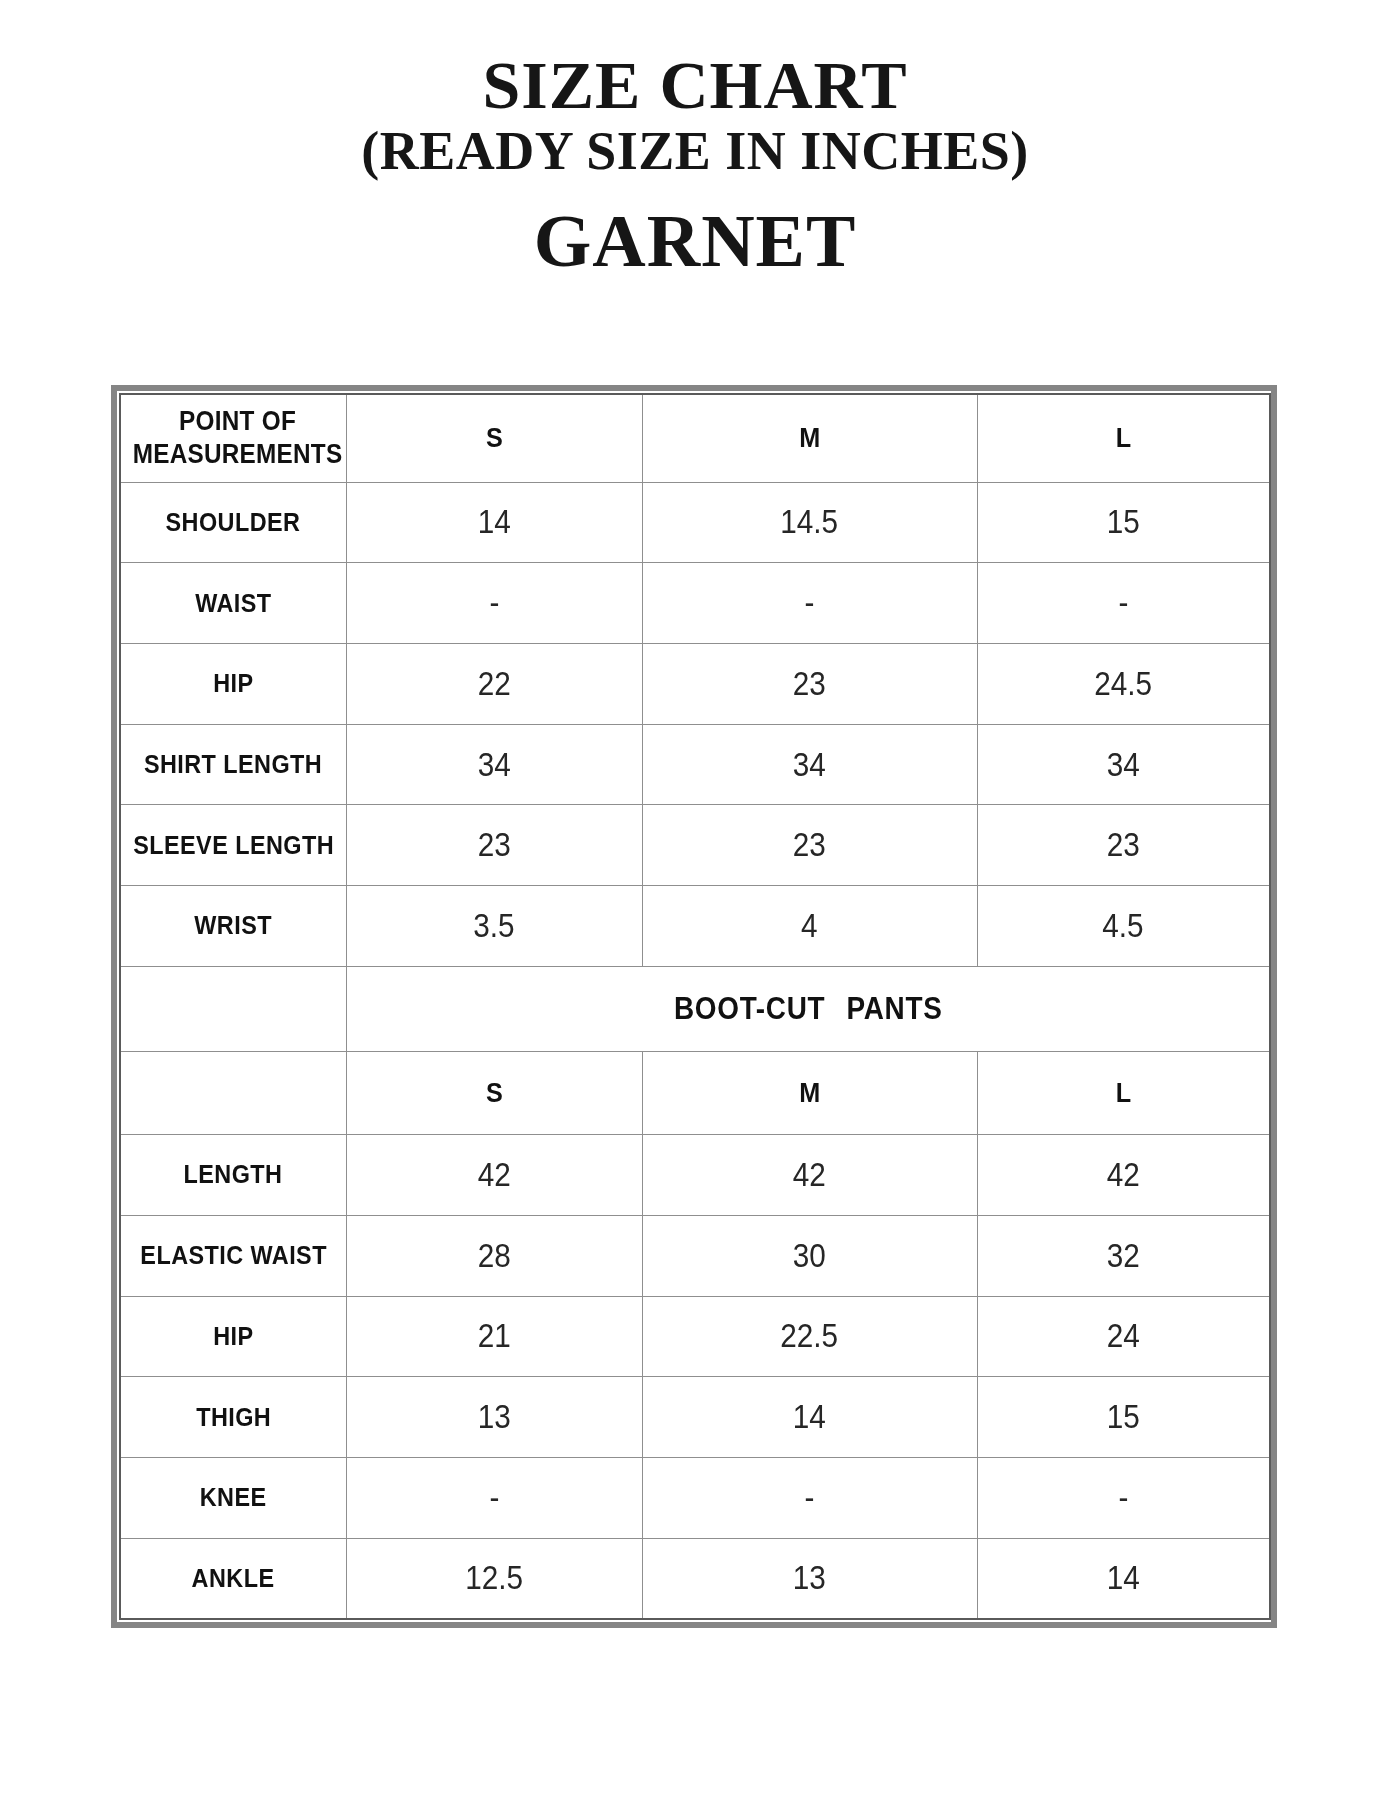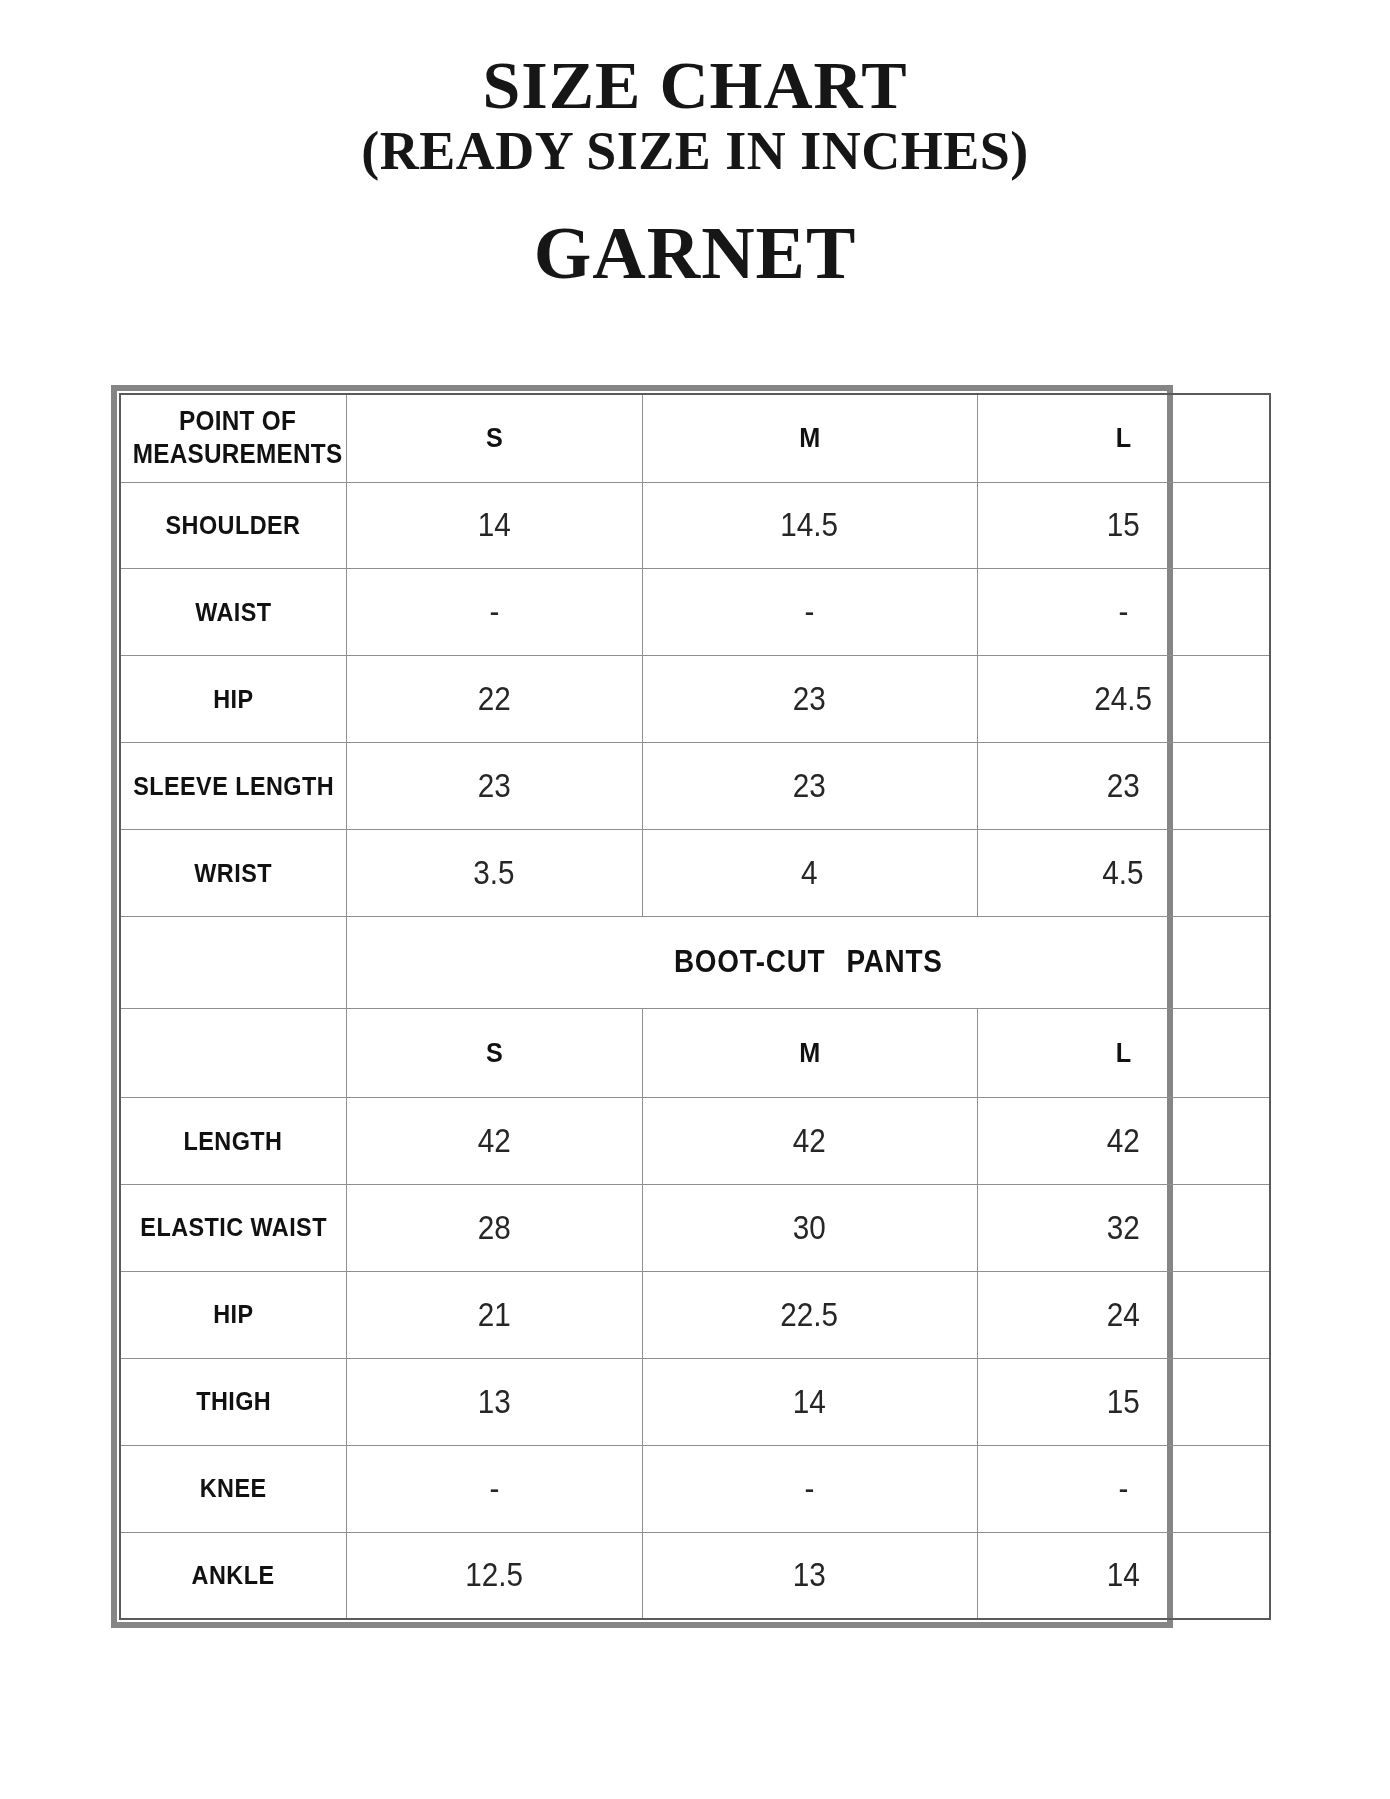--- a/index.html
+++ b/index.html
@@ -30,33 +30,33 @@
     letter-spacing: 1px;
   }
   .heading h2 {
     margin: 2px 0 17px 0;
     font-size: 54px;
     font-weight: 700;
     line-height: 1.05;
     letter-spacing: 0.5px;
   }
   .heading h3 {
-    margin: 36px 0 0 0;
+    margin: 24px 0 0 0;
     font-size: 74px;
     font-weight: 700;
     line-height: 1.0;
     letter-spacing: 1px;
   }
 
   
   .table-frame {
     position: absolute;
     left: 111px;
     top: 385px;
-    width: 1062px;
+    width: 1166px;
     height: 1243px;
     box-sizing: border-box;
     border: 6px solid #858585;
     padding: 2px;
     background: #ffffff;
   }
   table.size-table {
     width: 100%;
     height: 100%;
     border-collapse: collapse;
@@ -166,20 +166,26 @@
             <td><span class="val cnd">-</span></td>
             <td><span class="val cnd">-</span></td>
           </tr>
           <tr class="data-row">
             <td><span class="lbl cnd">HIP</span></td>
             <td><span class="val cnd">22</span></td>
             <td><span class="val cnd">23</span></td>
             <td><span class="val cnd">24.5</span></td>
           </tr>
           <tr class="data-row">
+            <td><span class="lbl cnd">SHIRT LENGTH</span></td>
+            <td><span class="val cnd">34</span></td>
+            <td><span class="val cnd">34</span></td>
+            <td><span class="val cnd">34</span></td>
+          </tr>
+          <tr class="data-row">
             <td><span class="lbl cnd">SLEEVE LENGTH</span></td>
             <td><span class="val cnd">23</span></td>
             <td><span class="val cnd">23</span></td>
             <td><span class="val cnd">23</span></td>
           </tr>
           <tr class="data-row">
             <td><span class="lbl cnd">WRIST</span></td>
             <td><span class="val cnd">3.5</span></td>
             <td><span class="val cnd">4</span></td>
             <td><span class="val cnd">4.5</span></td>

